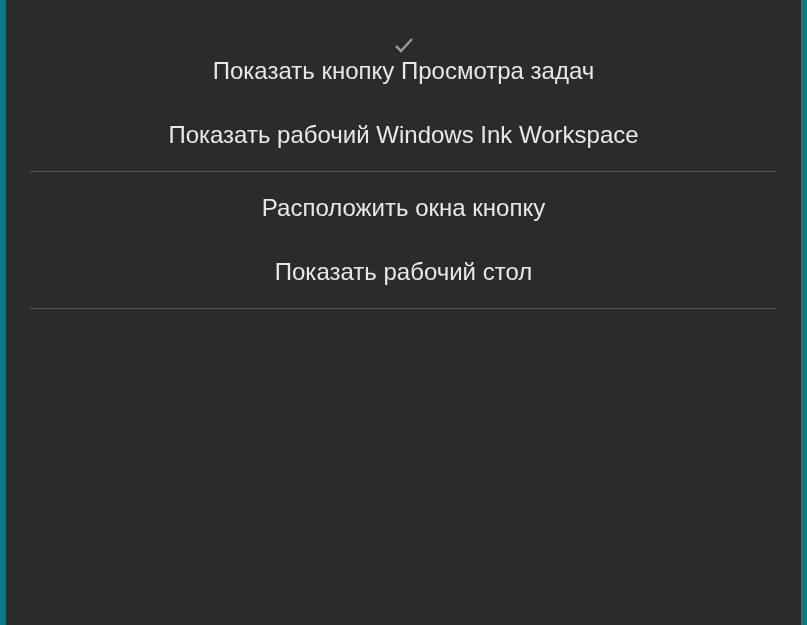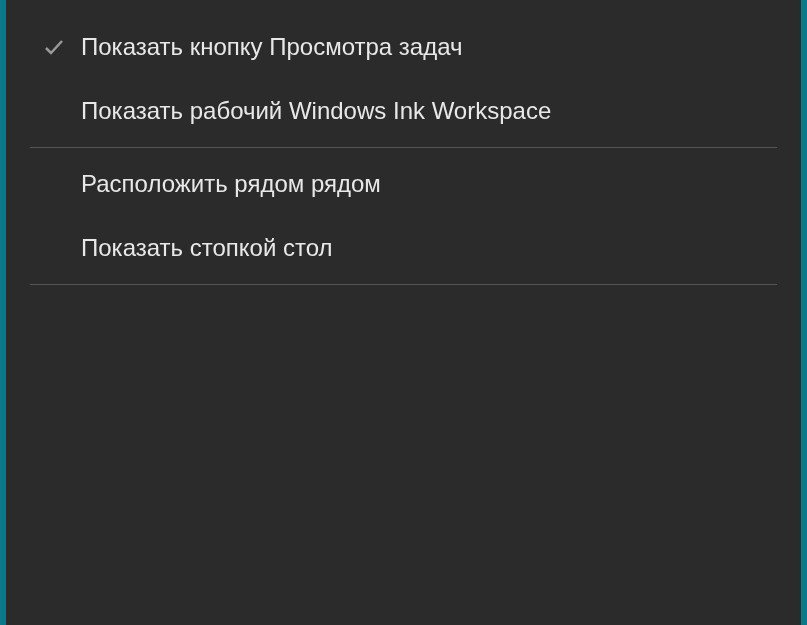--- a/index.html
+++ b/index.html
@@ -26,20 +26,21 @@
       background: #2b2b2b;
       padding: 15px 0;
     }
     
     .menu-item {
       display: flex;
       align-items: center;
       padding: 18px 20px 18px 20px;
       cursor: pointer;
       position: relative;
+      flex-direction: column;
     }
     
     .check-column {
       width: 55px;
       display: flex;
       align-items: center;
       justify-content: center;
       flex-shrink: 0;
     }
     
@@ -83,23 +84,23 @@
     <span class="menu-label">Показать рабочий Windows Ink Workspace</span>
   </div>
 
 
   <div class="separator"></div>
 
 
 
   <div class="menu-item">
     <span class="check-column"></span>
-    <span class="menu-label">Расположить рядом рядом</span>
+    <span class="menu-label">Расположить окна кнопку</span>
   </div>
 
   <div class="menu-item">
     <span class="check-column"></span>
-    <span class="menu-label">Показать стопкой стол</span>
+    <span class="menu-label">Показать рабочий стол</span>
   </div>
 
   <div class="separator"></div>
 
 </div>
 
 </body></html>

